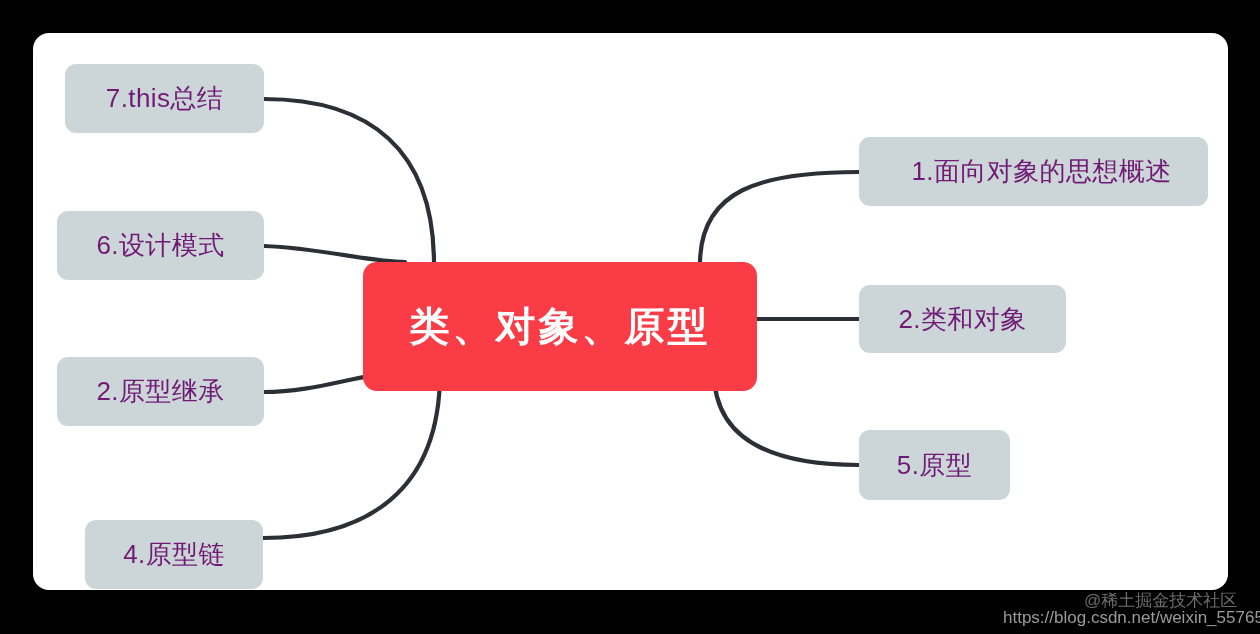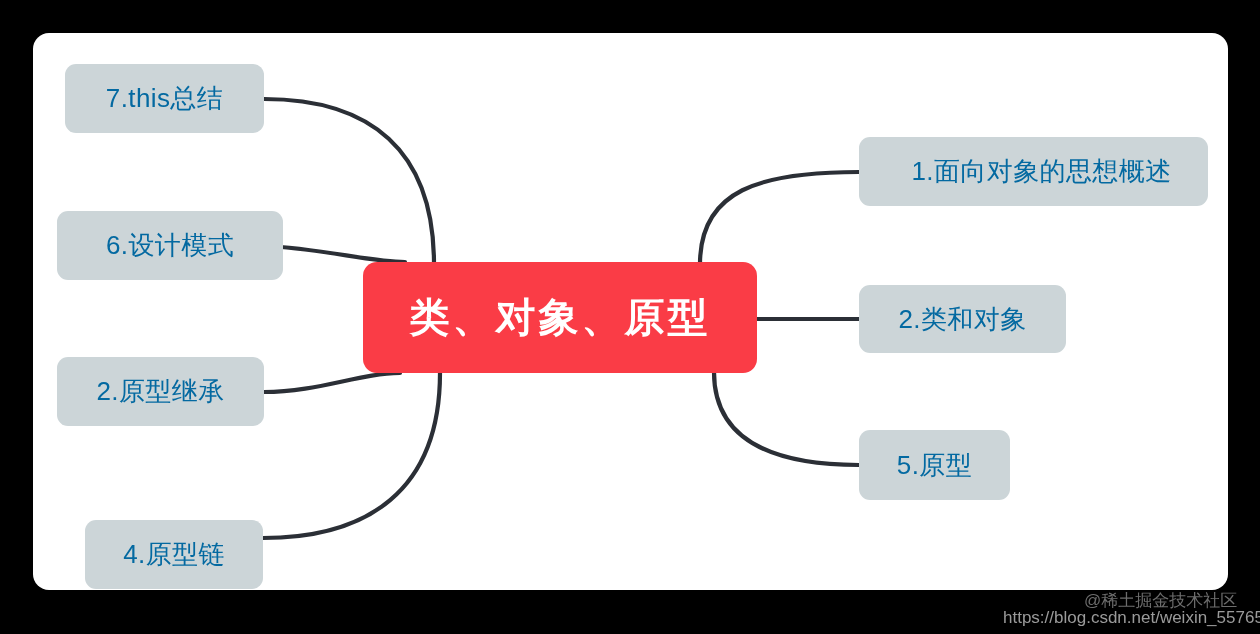--- a/index.html
+++ b/index.html
@@ -37,45 +37,45 @@
     pointer-events: none;
   }
   .node {
     position: absolute;
     box-sizing: border-box;
     display: flex;
     align-items: center;
     justify-content: center;
     border-radius: 11px;
     background: #ccd5d8;
-    color: #0369a1;
+    color: #701a75;
     font-size: 26px;
     font-weight: 400;
     letter-spacing: 0.4px;
     white-space: nowrap;
   }
   .node.central {
     background: #fa3c46;
     color: #ffffff;
     font-weight: bold;
     font-size: 40px;
     letter-spacing: 3px;
     border-radius: 14px;
   }
   
   #node-1 { left: 859px; top: 137px;  width: 349px; height: 69px; padding-left: 16px; }
   #node-2 { left: 859px; top: 285px;  width: 207px; height: 68px; text-align: right; }
   #node-3 { left: 859px; top: 430px;  width: 151px; height: 70px; }
   
   #node-7 { left: 65px;  top: 64px;   width: 199px; height: 69px; }
-  #node-6 { left: 57px;  top: 211px;  width: 226px; height: 69px; }
+  #node-6 { left: 57px;  top: 211px;  width: 207px; height: 69px; }
   #node-5 { left: 57px;  top: 357px;  width: 207px; height: 69px; }
   #node-4 { left: 85px;  top: 488px;  width: 178px; height: 69px; margin-top: 32px; }
   
-  #node-central { left: 363px; top: 262px; width: 394px; height: 111px; }
+  #node-central { left: 363px; top: 262px; width: 394px; height: 129px; }
 
   .watermark {
     position: absolute;
     white-space: nowrap;
     font-family: "Liberation Sans", "DejaVu Sans", sans-serif;
     text-align: right;
   }
   #watermark-brand {
     left: 1084px;
     top: 589px;

